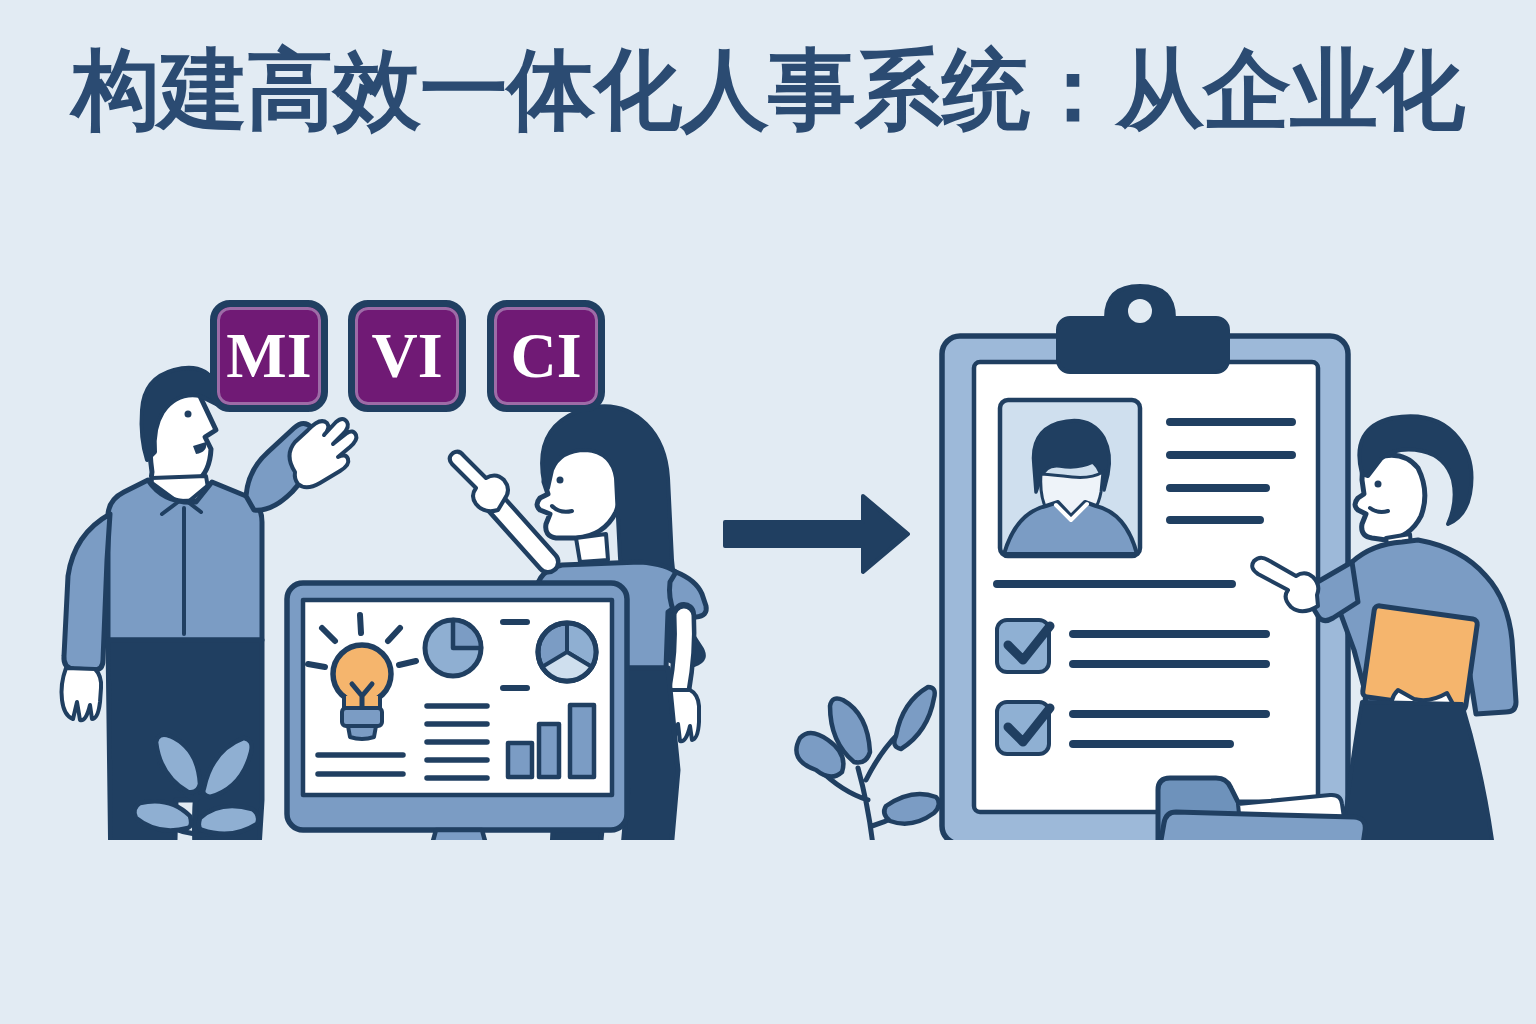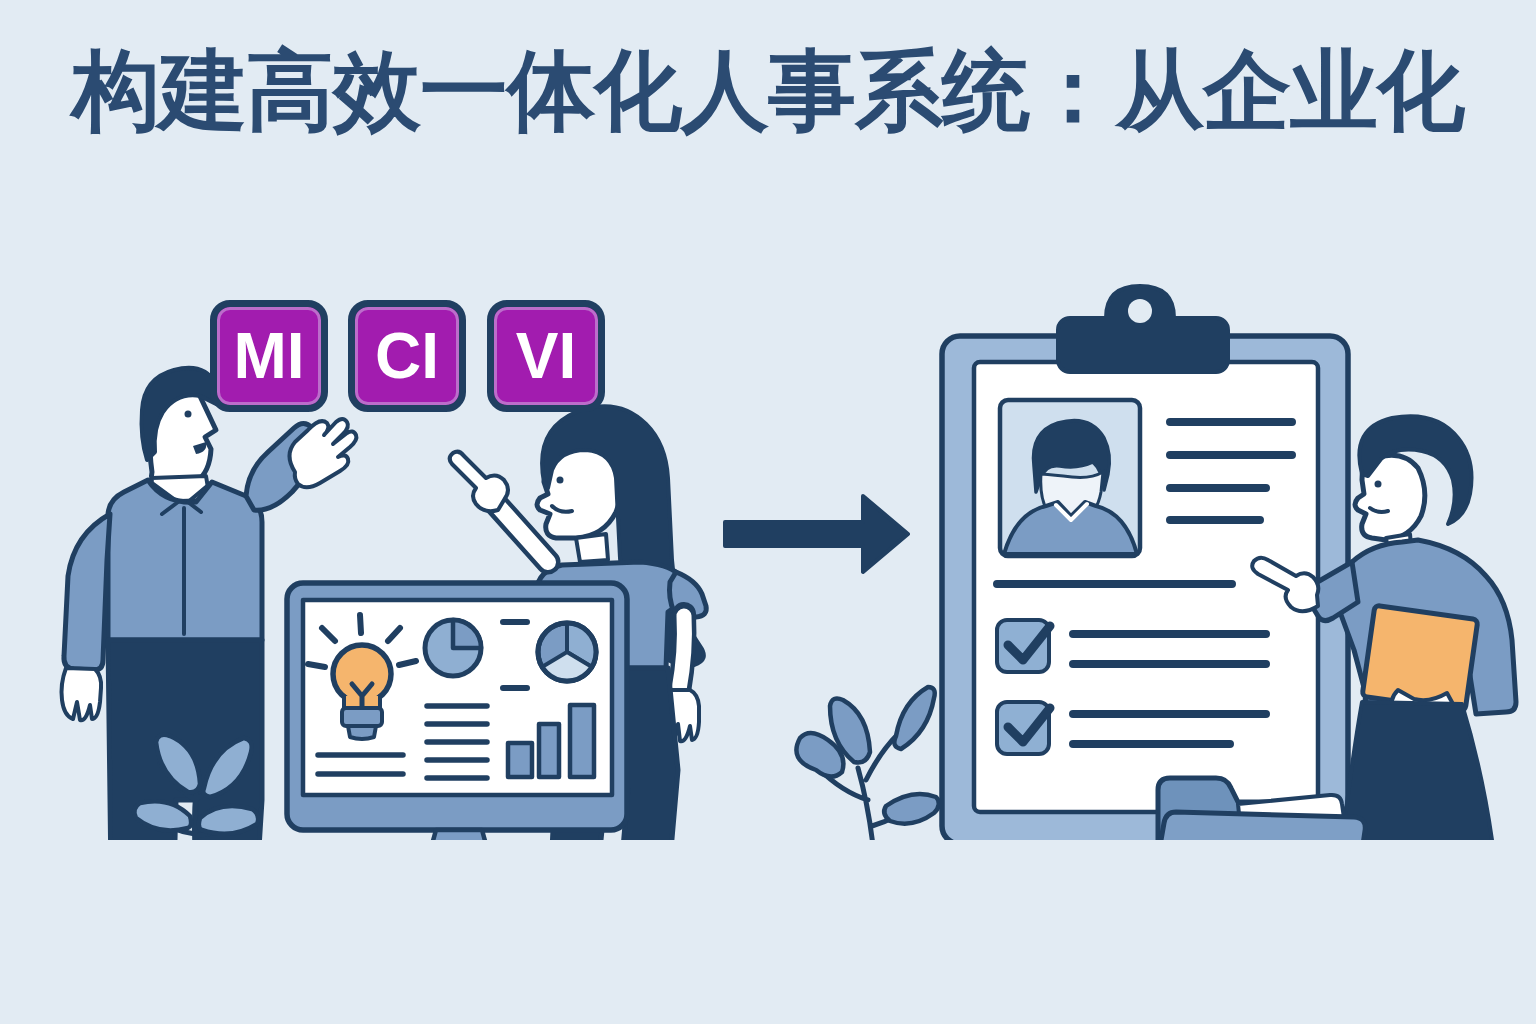--- a/index.html
+++ b/index.html
@@ -1,30 +1,30 @@
 <!DOCTYPE html>
 <html><head>
 <meta charset="utf-8">
 <style>
   html,body{margin:0;padding:0;background:#e2ebf3;}
   .stage{
     position:relative;width:1536px;height:840px;overflow:hidden;
     background:#e2ebf3;
-    font-family:Liberation Sans, sans-serif;
+    font-family:Liberation Serif, serif;
   }
   .stage svg{position:absolute;left:0;top:0;}
   .title{
     position:absolute;left:0;right:0;top:40px;
     text-align:center;font-weight:bold;font-size:88px;line-height:1.17;
     color:#2b4b72;letter-spacing:-1px;z-index:3;
   }
   .id-boxes{position:absolute;left:0;top:0;width:100%;height:100%;z-index:2;}
   .id-box{
     position:absolute;top:300px;width:118px;height:112px;box-sizing:border-box;
-    background:#a21caf;border:7px solid #203f61;border-radius:20px;
+    background:#701a75;border:7px solid #203f61;border-radius:20px;
     box-shadow:inset 0 0 0 3px rgba(232,241,250,.38);
     display:flex;align-items:center;justify-content:center;
     color:#ffffff;font-size:64px;font-weight:bold;
   }
   .id-box:nth-child(1){left:210px;}
   .id-box:nth-child(2){left:348px;}
   .id-box:nth-child(3){left:487px;}
   .id-box:nth-child(4){left:638px;}
   
   .f-mid{fill:#7b9cc4}
@@ -203,20 +203,20 @@
 
 <div class="title">
   <div>构建高效一体化人事系统：从企业化</div>
 </div>
 
 <div class="id-boxes">
   <div class="id-box">
     <span>MI</span>
   </div>
   <div class="id-box">
+    <span>VI</span>
+  </div>
+  <div class="id-box">
     <span>CI</span>
   </div>
-  <div class="id-box">
-    <span>VI</span>
-  </div>
 </div>
 
 </div>
 
 </body></html>

